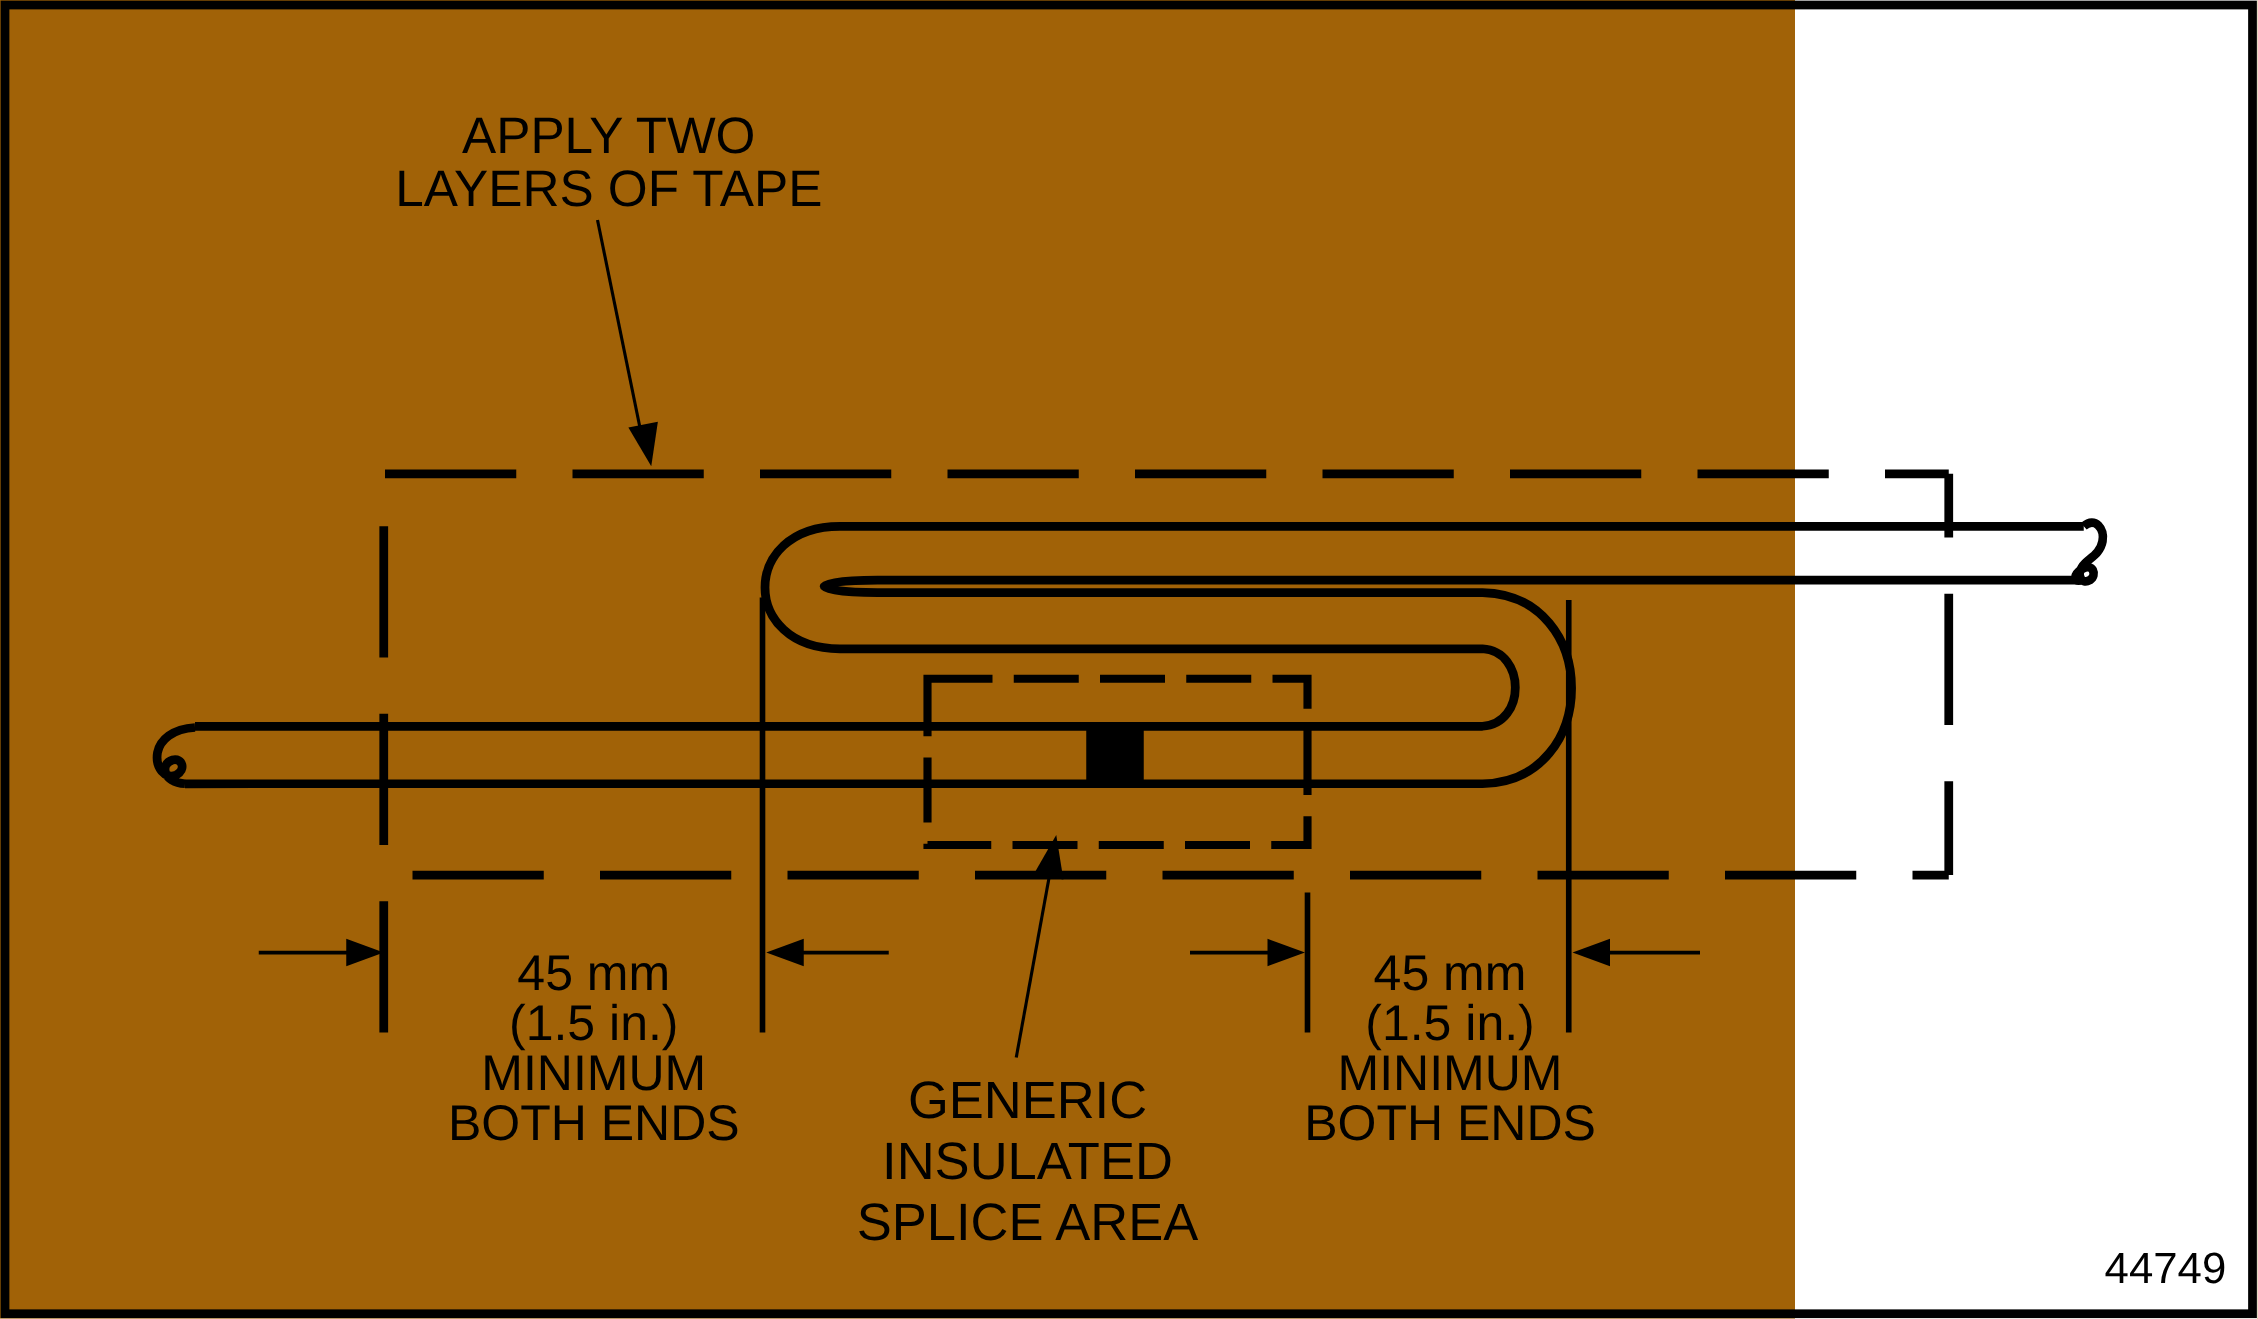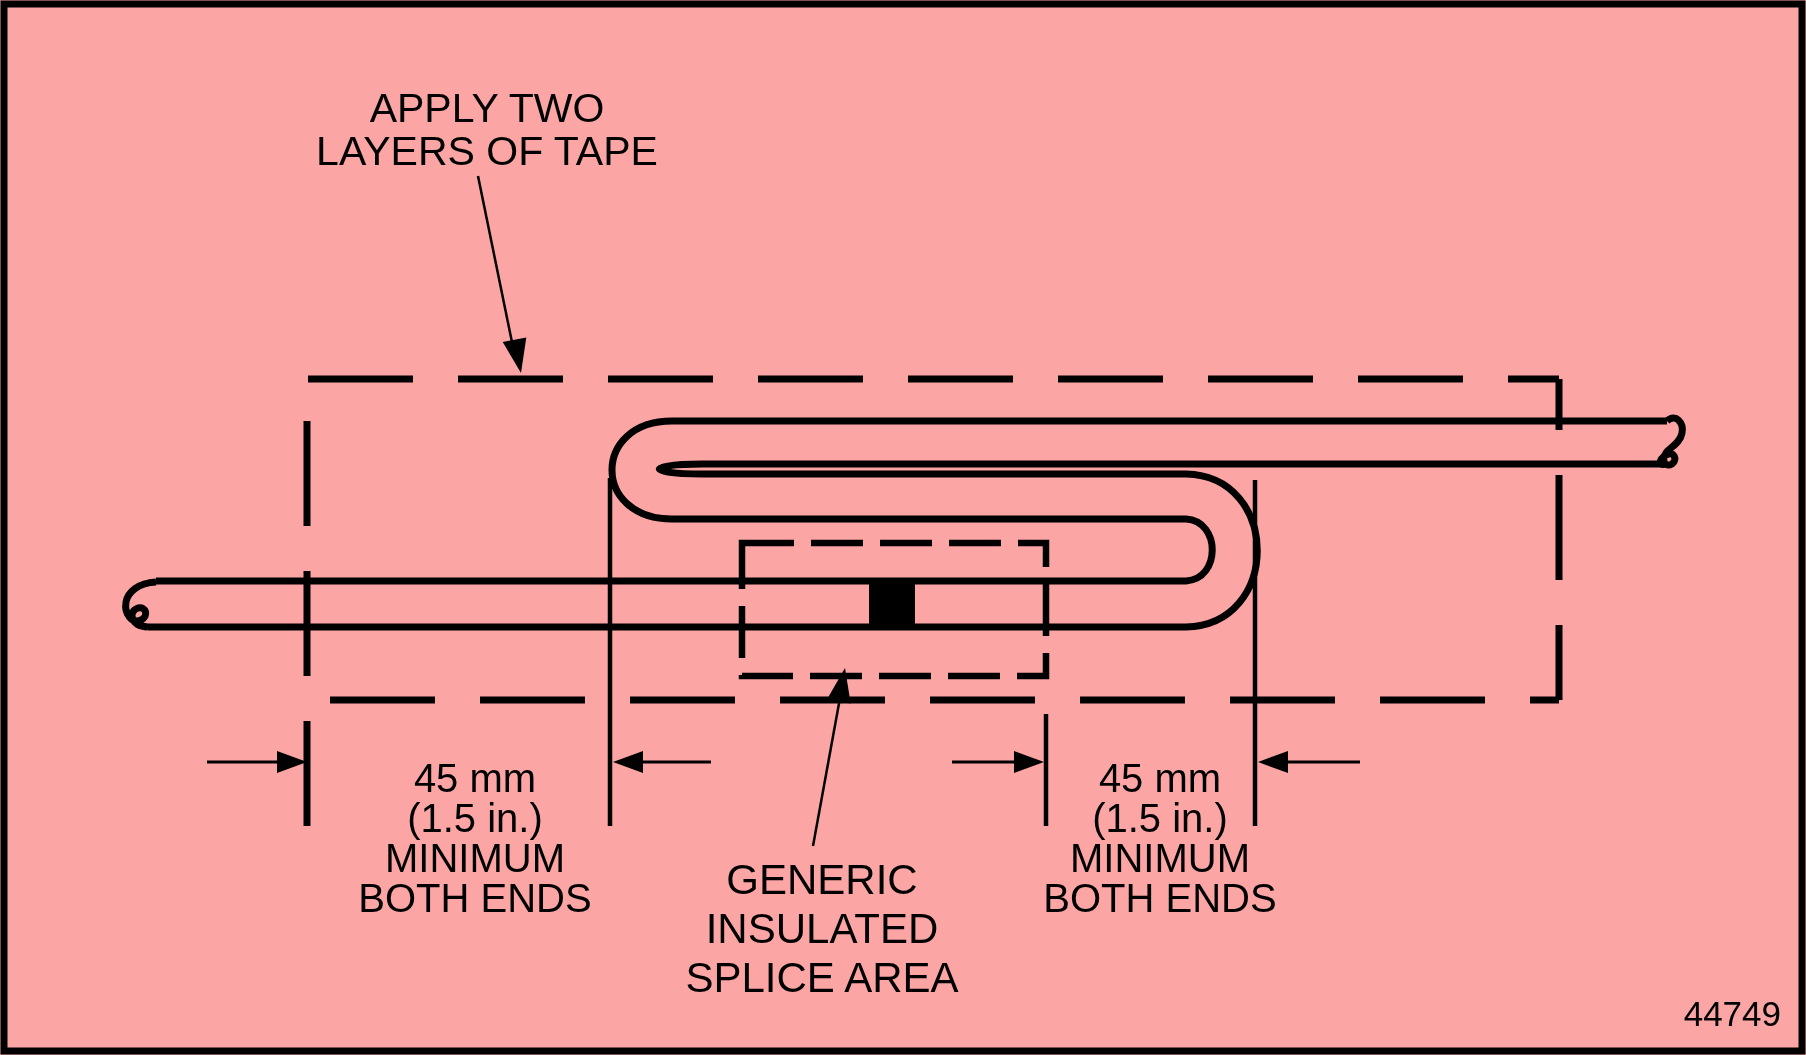--- a/index.html
+++ b/index.html
@@ -1,20 +1,20 @@
 <!DOCTYPE html>
 <html><head>
 <meta charset="utf-8">
 <style>
   html, body { margin: 0; padding: 0; background: #ffffff; }
   .canvas {
     position: relative;
-    width: 1806px;
+    width: 1436px;
     height: 1055px;
-    background: #fca5a5;
+    background: #a16207;
     font-family: "Liberation Sans", sans-serif;
   }
   svg { display: block; }
   text {
     font-family: "Liberation Sans", sans-serif;
     fill: #000000;
   }
   .lbl-top   { font-size: 41px; }
   .lbl-dim   { font-size: 40px; }
   .lbl-gen   { font-size: 42px; }

